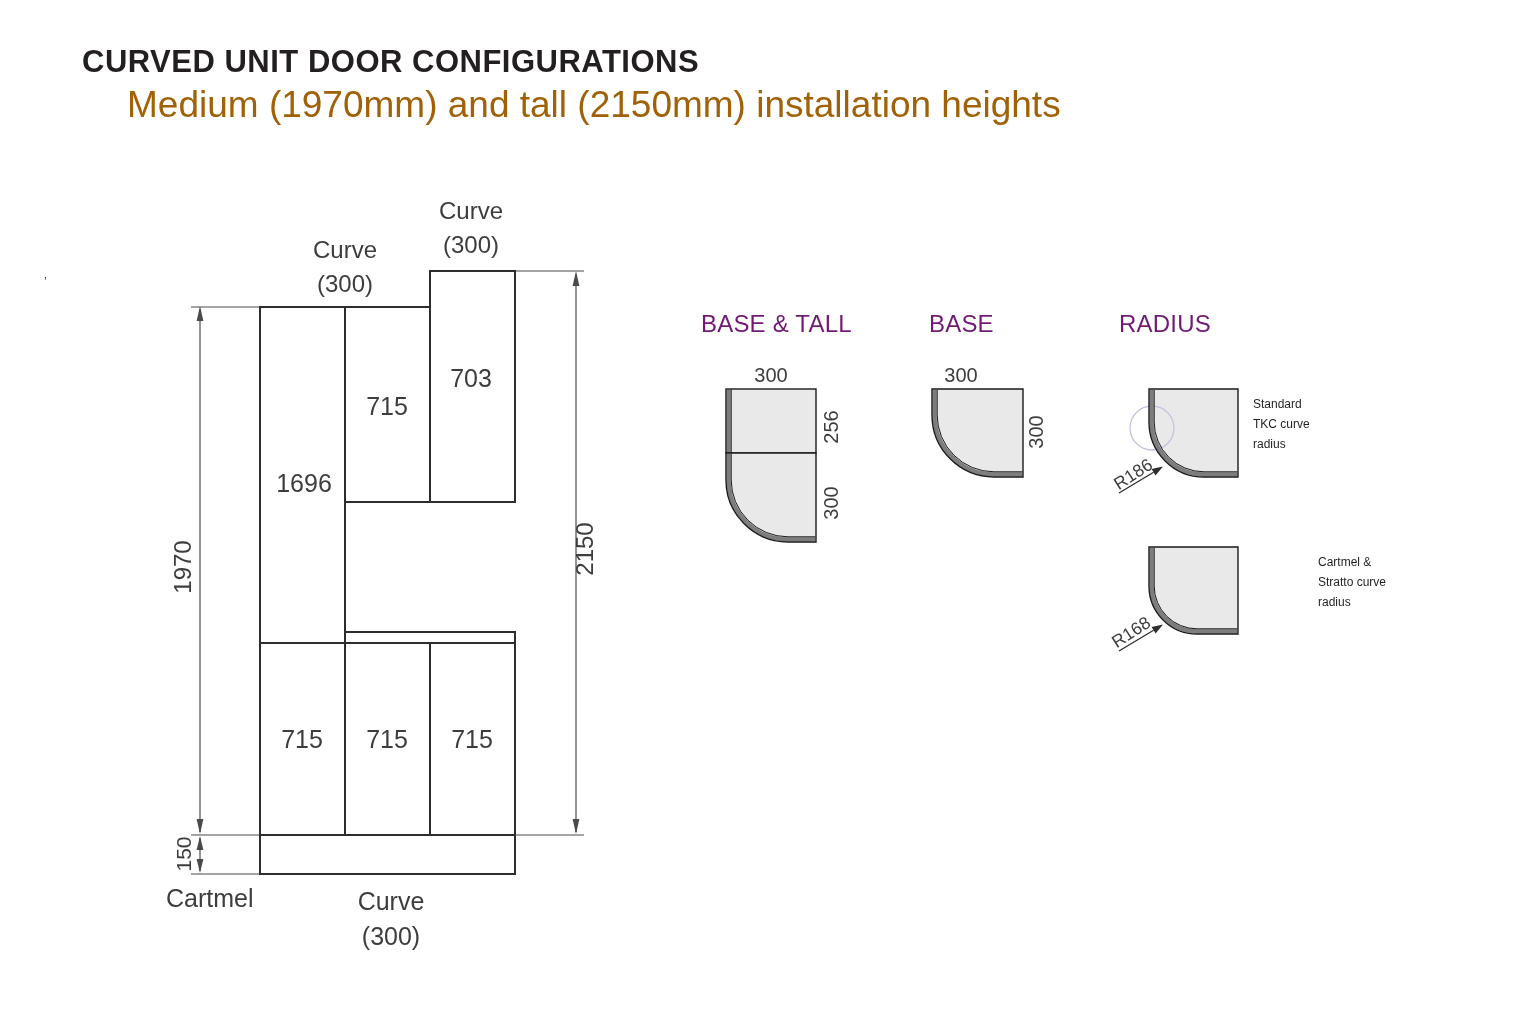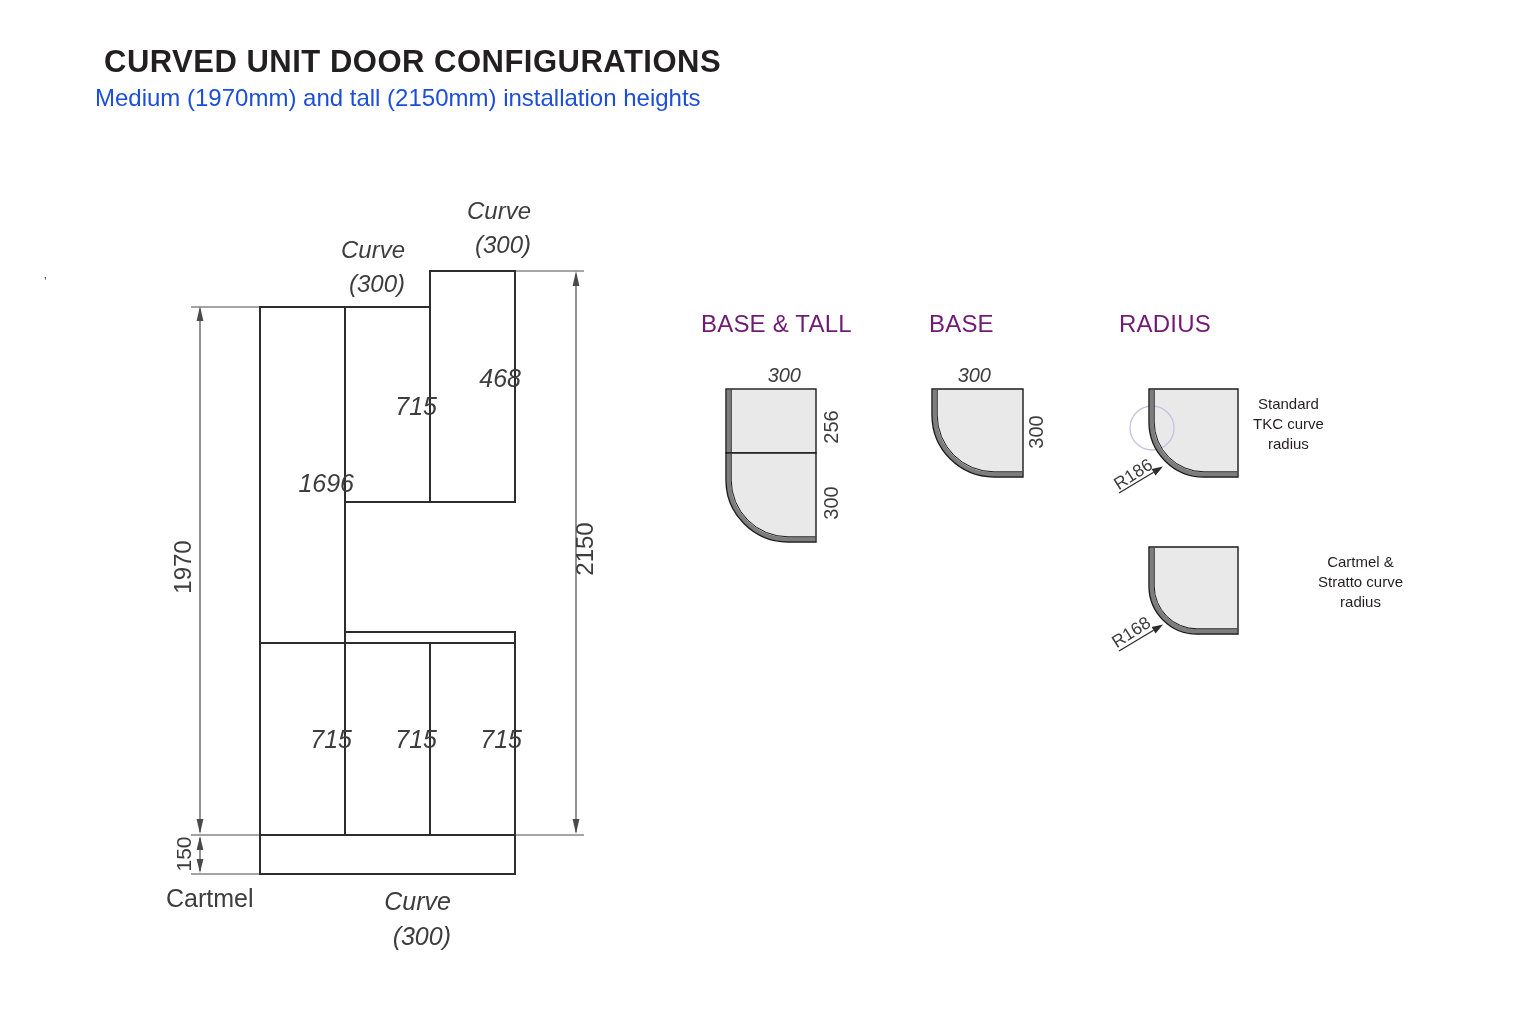--- a/index.html
+++ b/index.html
@@ -1,27 +1,27 @@
 <!DOCTYPE html>
 <html><head>
 <meta charset="utf-8">
 <style>
   html,body{margin:0;padding:0;background:#fff;}
   #page{position:relative;width:1517px;height:1013px;background:#ffffff;overflow:hidden;
         font-family:"Liberation Sans", sans-serif;}
   svg{position:absolute;left:0;top:0;}
   .lbl{position:absolute;color:#3d3d3d;line-height:1.15;}
   .pre{white-space:pre-line;}
-  .ctr{text-align:right;font-style:italic;}
+  .ctr{text-align:center;}
   .rot{transform:rotate(-90deg);transform-origin:50% 50%;display:flex;align-items:center;justify-content:center;}
   .rdiag{transform:rotate(-33deg);transform-origin:50% 50%;display:flex;align-items:center;justify-content:center;}
   .title{font-weight:bold;font-size:31px;letter-spacing:0.5px;color:#231f20;}
-  .subtitle{font-size:24px;color:#1d4ed8;}
+  .subtitle{font-size:37px;color:#a16207;margin-left:32px;}
   .sec-title{font-size:24px;color:#701a75;letter-spacing:0.2px;}
-  .desc{font-size:15px;line-height:20px;color:#231f20;text-align:center;}
+  .desc{font-size:12px;line-height:20px;color:#231f20;}
   .dim-num{font-size:24px;}
   .door-num{font-size:25px;}
   .small-num{font-size:20px;}
 </style>
 </head>
 <body>
 
 <div id="page">
 
   <svg width="1517" height="1013" viewBox="0 0 1517 1013">
@@ -88,32 +88,32 @@
     <g>
       <path d="M 1238,547 L 1149,547 L 1149,586 A 48 48 0 0 0 1197,634 L 1238,634 Z" fill="#e9e9e9" stroke="none"></path>
       <path d="M 1151.6,548 L 1151.6,586 A 45.4 45.4 0 0 0 1197,631.4 L 1237.3,631.4" fill="none" stroke="#7d7d7d" stroke-width="4.2"></path>
       <path d="M 1154.2,548 L 1154.2,586 A 42.8 42.8 0 0 0 1197,628.8 L 1237.3,628.8" fill="none" stroke="#1a1a1a" stroke-width="1"></path>
       <path d="M 1238,547 L 1149,547 L 1149,586 A 48 48 0 0 0 1197,634 L 1238,634 Z" fill="none" stroke="#1a1a1a" stroke-width="1.4"></path>
       <line x1="1119" y1="651" x2="1153.6" y2="630.2" stroke="#2d2d2d" stroke-width="1.3"></line>
       <polygon points="1163,624.5 1155.6,633.5 1151.6,627" fill="#2d2d2d"></polygon>
     </g>
   </svg>
 
-  <div class="lbl title" style="left:104px;top:44px;">CURVED UNIT DOOR CONFIGURATIONS</div>
+  <div class="lbl title" style="left:82px;top:44px;">CURVED UNIT DOOR CONFIGURATIONS</div>
   <div class="lbl subtitle" style="left:95px;top:84px;">Medium (1970mm) and tall (2150mm) installation heights</div>
   <div class="lbl" style="left:44px;top:276px;font-size:12px;">’</div>
 
   <div class="lbl ctr pre dim-num" style="left:285px;top:233px;width:120px;line-height:34px;">Curve
 (300)</div>
   <div class="lbl ctr pre dim-num" style="left:411px;top:194px;width:120px;line-height:34px;">Curve
 (300)</div>
 
   <div class="lbl ctr door-num" style="left:254px;top:469px;width:100px;">1696</div>
   <div class="lbl ctr door-num" style="left:337px;top:392px;width:100px;">715</div>
-  <div class="lbl ctr door-num" style="left:421px;top:364px;width:100px;">468</div>
+  <div class="lbl ctr door-num" style="left:421px;top:364px;width:100px;">703</div>
   <div class="lbl ctr door-num" style="left:252px;top:725px;width:100px;">715</div>
   <div class="lbl ctr door-num" style="left:337px;top:725px;width:100px;">715</div>
   <div class="lbl ctr door-num" style="left:422px;top:725px;width:100px;">715</div>
 
   <div class="lbl rot dim-num" style="left:153px;top:555px;width:60px;height:24px;">1970</div>
   <div class="lbl rot" style="left:162px;top:843px;width:44px;height:22px;font-size:21px;">150</div>
   <div class="lbl rot dim-num" style="left:555px;top:537px;width:60px;height:24px;">2150</div>
 
   <div class="lbl door-num" style="left:166px;top:884px;">Cartmel</div>
   <div class="lbl ctr pre door-num" style="left:331px;top:884px;width:120px;line-height:35px;">Curve

